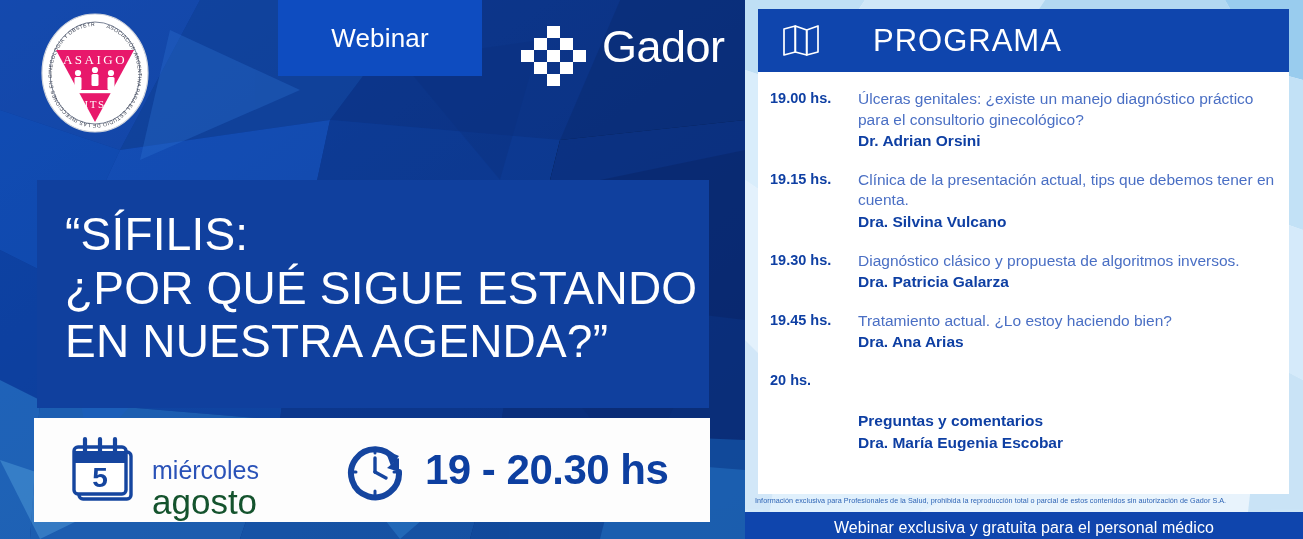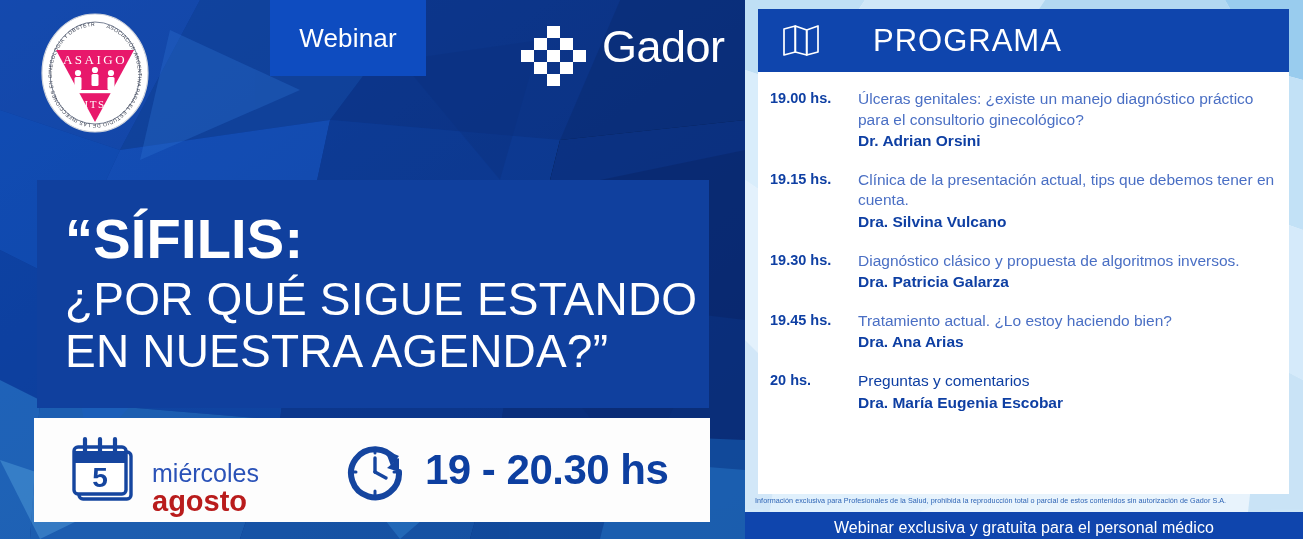--- a/index.html
+++ b/index.html
@@ -13,21 +13,21 @@
   
   .left-panel{
     position:absolute; left:0; top:0; width:745px; height:539px;
     background:#103e9c; overflow:hidden;
   }
   .poly-bg{ position:absolute; inset:0; }
   .poly-bg svg{ display:block; width:100%; height:100%; }
 
   
   .webinar-box{
-    position:absolute; left:270px; top:0; width:156px; height:76px;
+    position:absolute; left:278px; top:0; width:204px; height:76px;
     background:#0e4cc0;
     display:flex; align-items:center; justify-content:center;
   }
   .webinar-box .label{
     color:#ffffff; font-size:26px; font-weight:400; letter-spacing:0.2px;
   }
 
   
   .asaigo{
     position:absolute; left:38px; top:12px; width:114px; height:122px;
@@ -46,42 +46,42 @@
     line-height:1;
   }
 
   
   .title-block{
     position:absolute; left:37px; top:180px; width:672px; height:228px;
     background:#10409e;
     padding:30px 0 0 28px;
   }
   .title-line{ color:#ffffff; line-height:1.05; white-space:nowrap; }
-  .title-line.l1{ font-size:56px; font-weight:700; letter-spacing:0.2px; }
+  .title-line.l1{ font-size:46px; font-weight:400; letter-spacing:0.2px; }
   .title-line.l2,.title-line.l3{ font-size:46px; font-weight:300; letter-spacing:0.2px; }
   .title-line.l2{ margin-top:6px; }
   .title-line.l3{ margin-top:4px; }
 
   
   .datetime-bar{
     position:absolute; left:34px; top:418px; width:676px; height:104px;
     background:#fdfdfd;
     display:flex; align-items:center;
   }
   .dt-group{ display:flex; align-items:center; }
   .dt-group.cal{ margin-left:36px; }
   .dt-group.clk{ margin-left:84px; }
   .cal-icon{ width:68px; height:70px; }
   .cal-icon svg{ display:block; width:100%; height:100%; }
   .cal-text{ margin-left:14px; line-height:1.0; }
   .cal-text .day{
     color:#2a52b8; font-size:25px; font-weight:400; display:block;margin-top:36px;
   }
   .cal-text .month{
-    color:#b91c1c; font-size:29px; font-weight:700; display:block; margin-top:1px;
+    color:#14532d; font-size:35px; font-weight:400; display:block; margin-top:1px;
   }
   .clk-icon{ width:64px; height:64px; }
   .clk-icon svg{ display:block; width:100%; height:100%; }
   .clk-text{
     margin-left:18px; color:#0d3fa0; font-size:42px; font-weight:700;
     letter-spacing:-0.5px; white-space:nowrap;
   }
 
   
   .right-panel{
@@ -111,21 +111,21 @@
   .prog-item{ display:flex; margin-bottom:18px; }
   .prog-time{
     flex:0 0 88px; text-align:left; padding-right:12px;
     color:#0e3fa3; font-size:14.5px; font-weight:700; padding-top:1px;
     white-space:nowrap;
   }
   .prog-body{ flex:1 1 auto; }
   .prog-topic{
     color:#4a6fc4; font-size:15.5px; font-weight:400; line-height:1.33;
   }
-  .prog-topic.bold{ color:#0e3fa3; font-weight:400; }
+  .prog-topic.bold{ color:#0e3fa3; font-weight:700;margin-top:40px; }
   .prog-speaker{
     color:#0e3fa3; font-size:15.5px; font-weight:700; line-height:1.33;
     margin-top:1px;
   }
 
   .disclaimer{
     position:absolute; left:0; right:0; top:496px;
     text-align:left; color:#2e64b5; font-size:7.2px; font-weight:400;
     letter-spacing:0.05px; padding:0 10px;
   }

